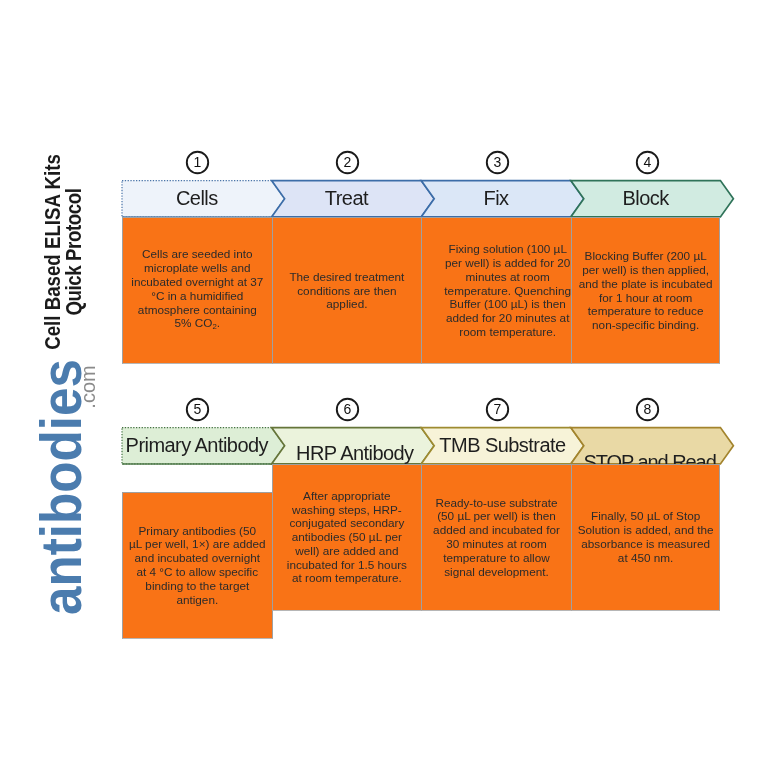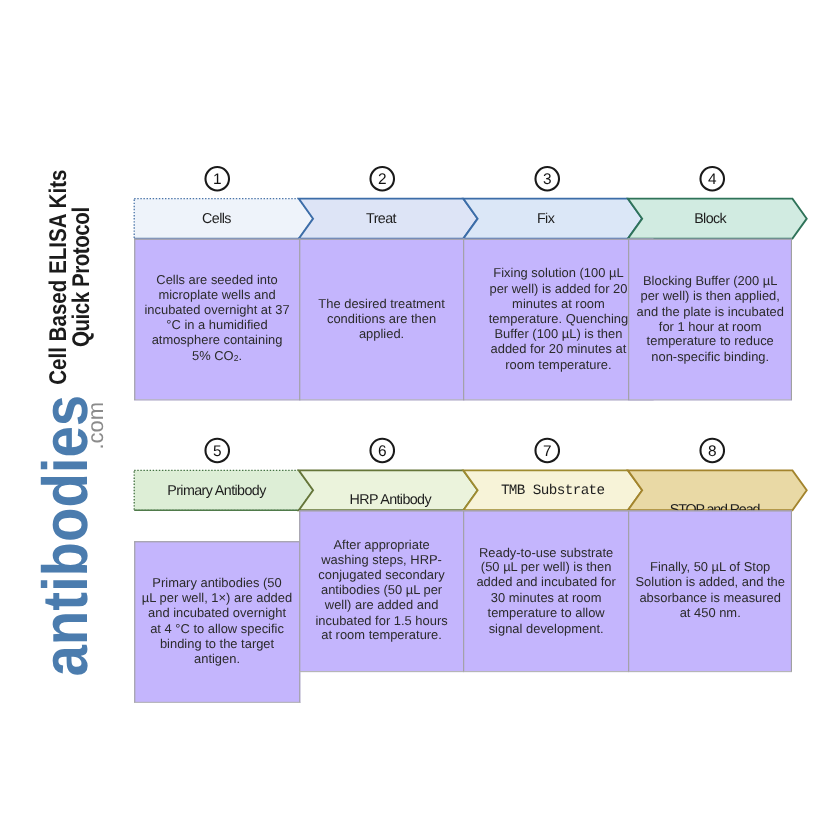--- a/index.html
+++ b/index.html
@@ -10,26 +10,26 @@
   #title{left:63px;top:252px;width:240px;transform:translate(-50%,-50%) rotate(-90deg);
          font-weight:bold;font-size:22px;line-height:21px;color:#1b1b1b;text-align:center;}
   #title .sq{display:block;transform:scaleX(0.85);transform-origin:center;white-space:nowrap;}
   
   #logo{left:59.5px;top:486.5px;transform:translate(-50%,-50%) rotate(-90deg);
         font-weight:bold;font-size:58px;color:#4b7cae;white-space:nowrap;}
   #logo .sq{display:block;transform:scaleX(0.883);transform-origin:center;}
   #com{left:88px;top:386.5px;transform:translate(-50%,-50%) rotate(-90deg);
        font-size:20px;color:#8b8b8b;white-space:nowrap;}
   
-  .box{border:1px solid #a0a0a0;border-bottom-color:#b6b6b6;background:#c4b5fd;box-sizing:border-box;
+  .box{border:1px solid #a0a0a0;border-bottom-color:#b6b6b6;background:#f97316;box-sizing:border-box;
        display:flex;align-items:center;justify-content:center;text-align:center;
        font-size:11.75px;line-height:13.8px;color:#2b2b2b;letter-spacing:0;}
   
   .hlab{display:flex;align-items:center;justify-content:center;text-align:center;
-        font-size:13px;color:#1e1e1e;letter-spacing:-0.55px;}
+        font-size:20px;color:#1e1e1e;letter-spacing:-0.55px;}
 </style>
 </head>
 <body>
   <div class="abs" id="title">
     <span class="sq">Cell Based ELISA Kits</span>
     <span class="sq" style="letter-spacing:-0.5px;">Quick Protocol</span>
   </div>
   <div class="abs" id="logo">
     <span class="sq">antibodies</span>
   </div>
@@ -88,21 +88,21 @@
     </g>
   </svg>
 
   <div class="abs hlab" style="left:122px;top:180.6px;width:149.6px;height:36.3px;">Cells</div>
   <div class="abs hlab" style="left:271.6px;top:180.6px;width:149.6px;height:36.3px;">Treat</div>
   <div class="abs hlab" style="left:421.2px;top:180.6px;width:149.6px;height:36.3px;text-align:right;">Fix</div>
   <div class="abs hlab" style="left:570.8px;top:180.6px;width:149.6px;height:36.3px;">Block</div>
 
   <div class="abs hlab" style="left:122px;top:427.2px;width:149.6px;height:36.3px;">Primary Antibody</div>
   <div class="abs hlab" style="left:280px;top:427.2px;width:149.6px;height:52px;">HRP Antibody</div>
-  <div class="abs hlab" style="left:421.2px;top:427.2px;width:149.6px;height:36.3px;padding-left:13px;box-sizing:border-box;font-family:Liberation Mono, monospace;">TMB Substrate</div>
+  <div class="abs hlab" style="left:421.2px;top:427.2px;width:149.6px;height:36.3px;padding-left:13px;box-sizing:border-box;">TMB Substrate</div>
   <div class="abs hlab" style="left:570.8px;top:444px;width:149.6px;height:36.3px;padding-left:8px;box-sizing:border-box;letter-spacing:-1.05px;">STOP and Read</div>
 
   <div class="abs box" style="left:122px;top:217px;width:150.6px;height:147px;">
     <div>Cells are seeded into<br>microplate wells and<br>incubated overnight at 37<br>°C in a humidified<br>atmosphere containing<br>5% CO<span style="font-size:7.8px;vertical-align:-1.5px;letter-spacing:0;">2</span>.</div>
   </div>
   <div class="abs box" style="left:271.6px;top:217px;width:150.6px;height:147px;">
     <div>The desired treatment<br>conditions are then<br>applied.</div>
   </div>
   <div class="abs box" style="left:421.2px;top:217px;width:173px;height:147px;">
     <div>Fixing solution (100 µL<br>per well) is added for 20<br>minutes at room<br>temperature. Quenching<br>Buffer (100 µL) is then<br>added for 20 minutes at<br>room temperature.</div>

